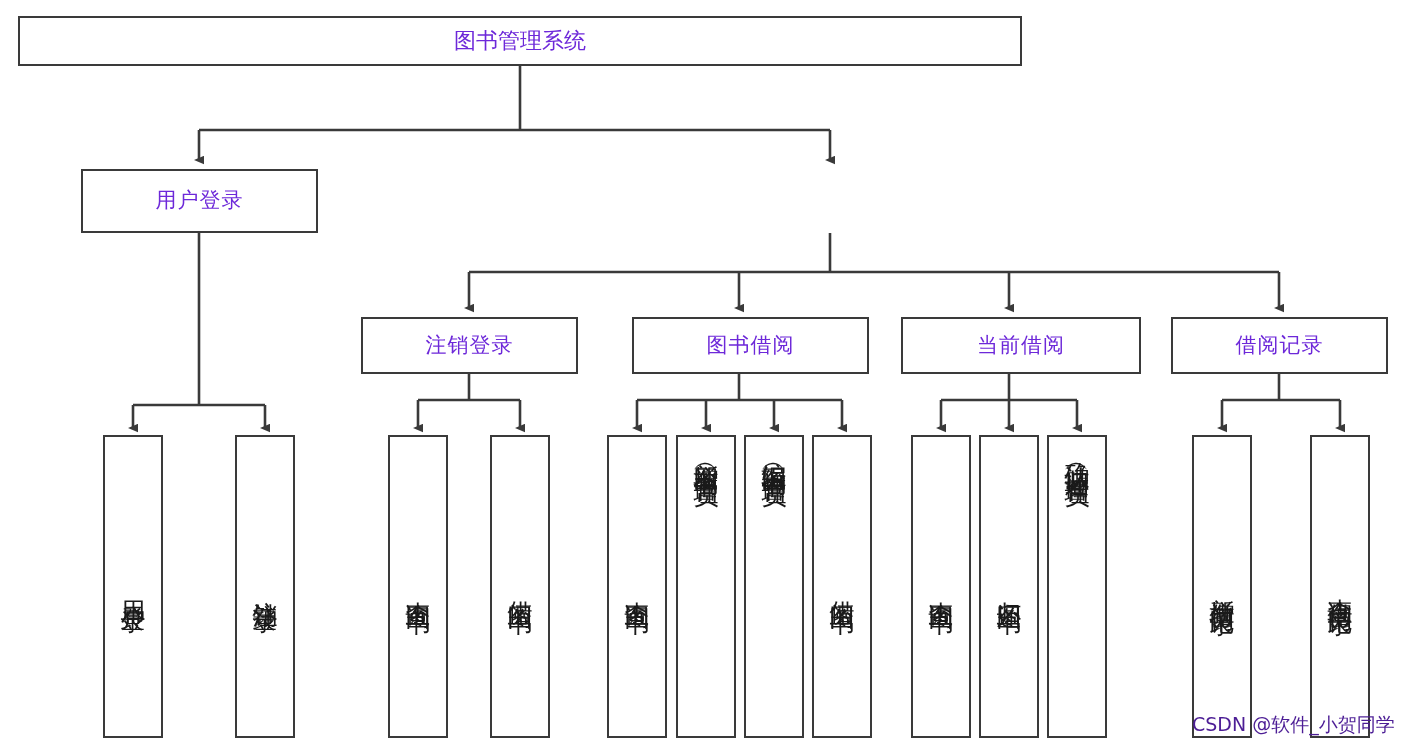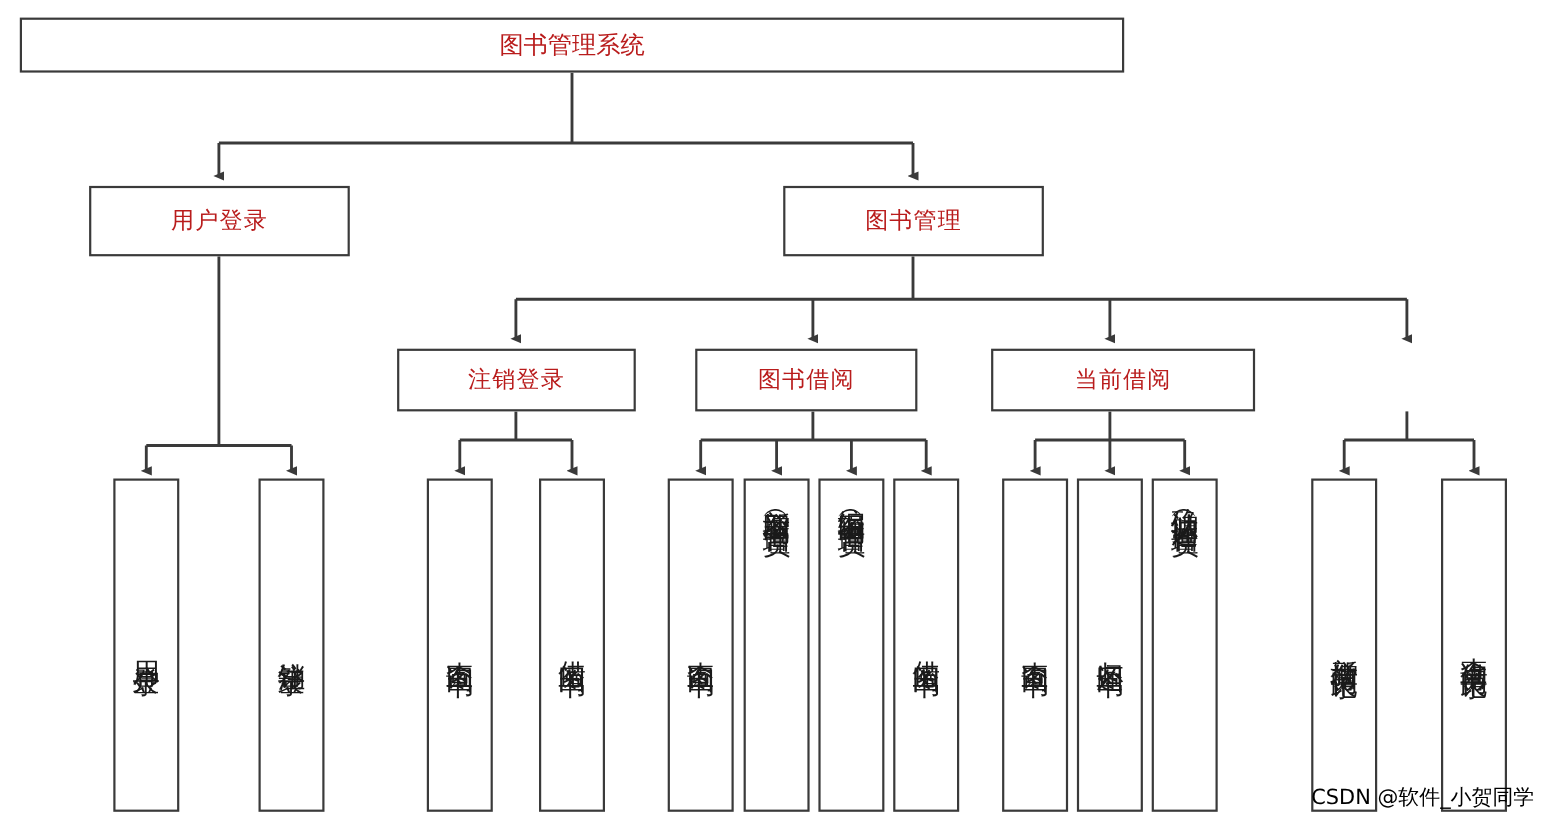--- a/index.html
+++ b/index.html
@@ -21,21 +21,21 @@
     pointer-events:none;
   }
   .node{
     position:absolute;
     box-sizing:border-box;
     background:#ffffff;
     border:2px solid #3a3a3a;
     display:flex;
     align-items:center;
     justify-content:center;
-    color:#b91c1c;
+    color:#6d28d9;
     z-index:2;
   }
   .node.h{
     font-size:21px;
     letter-spacing:1px;
     line-height:1.2;
   }
   .node.root{
     font-size:22px;
   }
@@ -57,21 +57,21 @@
     color:#1a1a1a;
     white-space:nowrap;
   }
   .leaf.center{align-items:center;}
   .leaf.top{align-items:flex-start;padding-top:6px;}
   .watermark{
     position:absolute;
     left:1192px;
     top:712px;
     font-size:19px;
-    color:#000000;
+    color:#4c1d95;
     white-space:nowrap;
     z-index:5;
   }
 </style>
 </head>
 <body>
 
 <div id="canvas">
 
   <svg id="wires" viewBox="0 0 1405 747" xmlns="http://www.w3.org/2000/svg">
@@ -122,25 +122,25 @@
       <path d="M1279,374 L1279,400"></path>
       <path d="M1222,400 L1340,400"></path>
       <path d="M1222,400 L1222,428" marker-end="url(#arrow)"></path>
       <path d="M1340,400 L1340,428" marker-end="url(#arrow)"></path>
     </g>
   </svg>
 
   <div class="node root" style="left:18px;top:16px;width:1004px;height:50px;">图书管理系统</div>
 
   <div class="node h" style="left:81px;top:169px;width:237px;height:64px;">用户登录</div>
-  <div class="node h" style="left:712px;top:169px;width:237px;height:64px;">图书管理</div>
 
   <div class="node h" style="left:361px;top:317px;width:217px;height:57px;">注销登录</div>
-  <div class="node h" style="left:632px;top:317px;width:202px;height:57px;">图书借阅</div>
+  <div class="node h" style="left:632px;top:317px;width:237px;height:57px;">图书借阅</div>
   <div class="node h" style="left:901px;top:317px;width:240px;height:57px;">当前借阅</div>
+  <div class="node h" style="left:1171px;top:317px;width:217px;height:57px;">借阅记录</div>
 
   <div class="leaf center" style="left:103px;top:435px;width:60px;height:303px;">
     <span class="vtext">用户登录</span>
   </div>
   <div class="leaf center" style="left:235px;top:435px;width:60px;height:303px;">
     <span class="vtext">注销登录</span>
   </div>
 
   <div class="leaf center" style="left:388px;top:435px;width:60px;height:303px;">
     <span class="vtext">查询图书</span>

